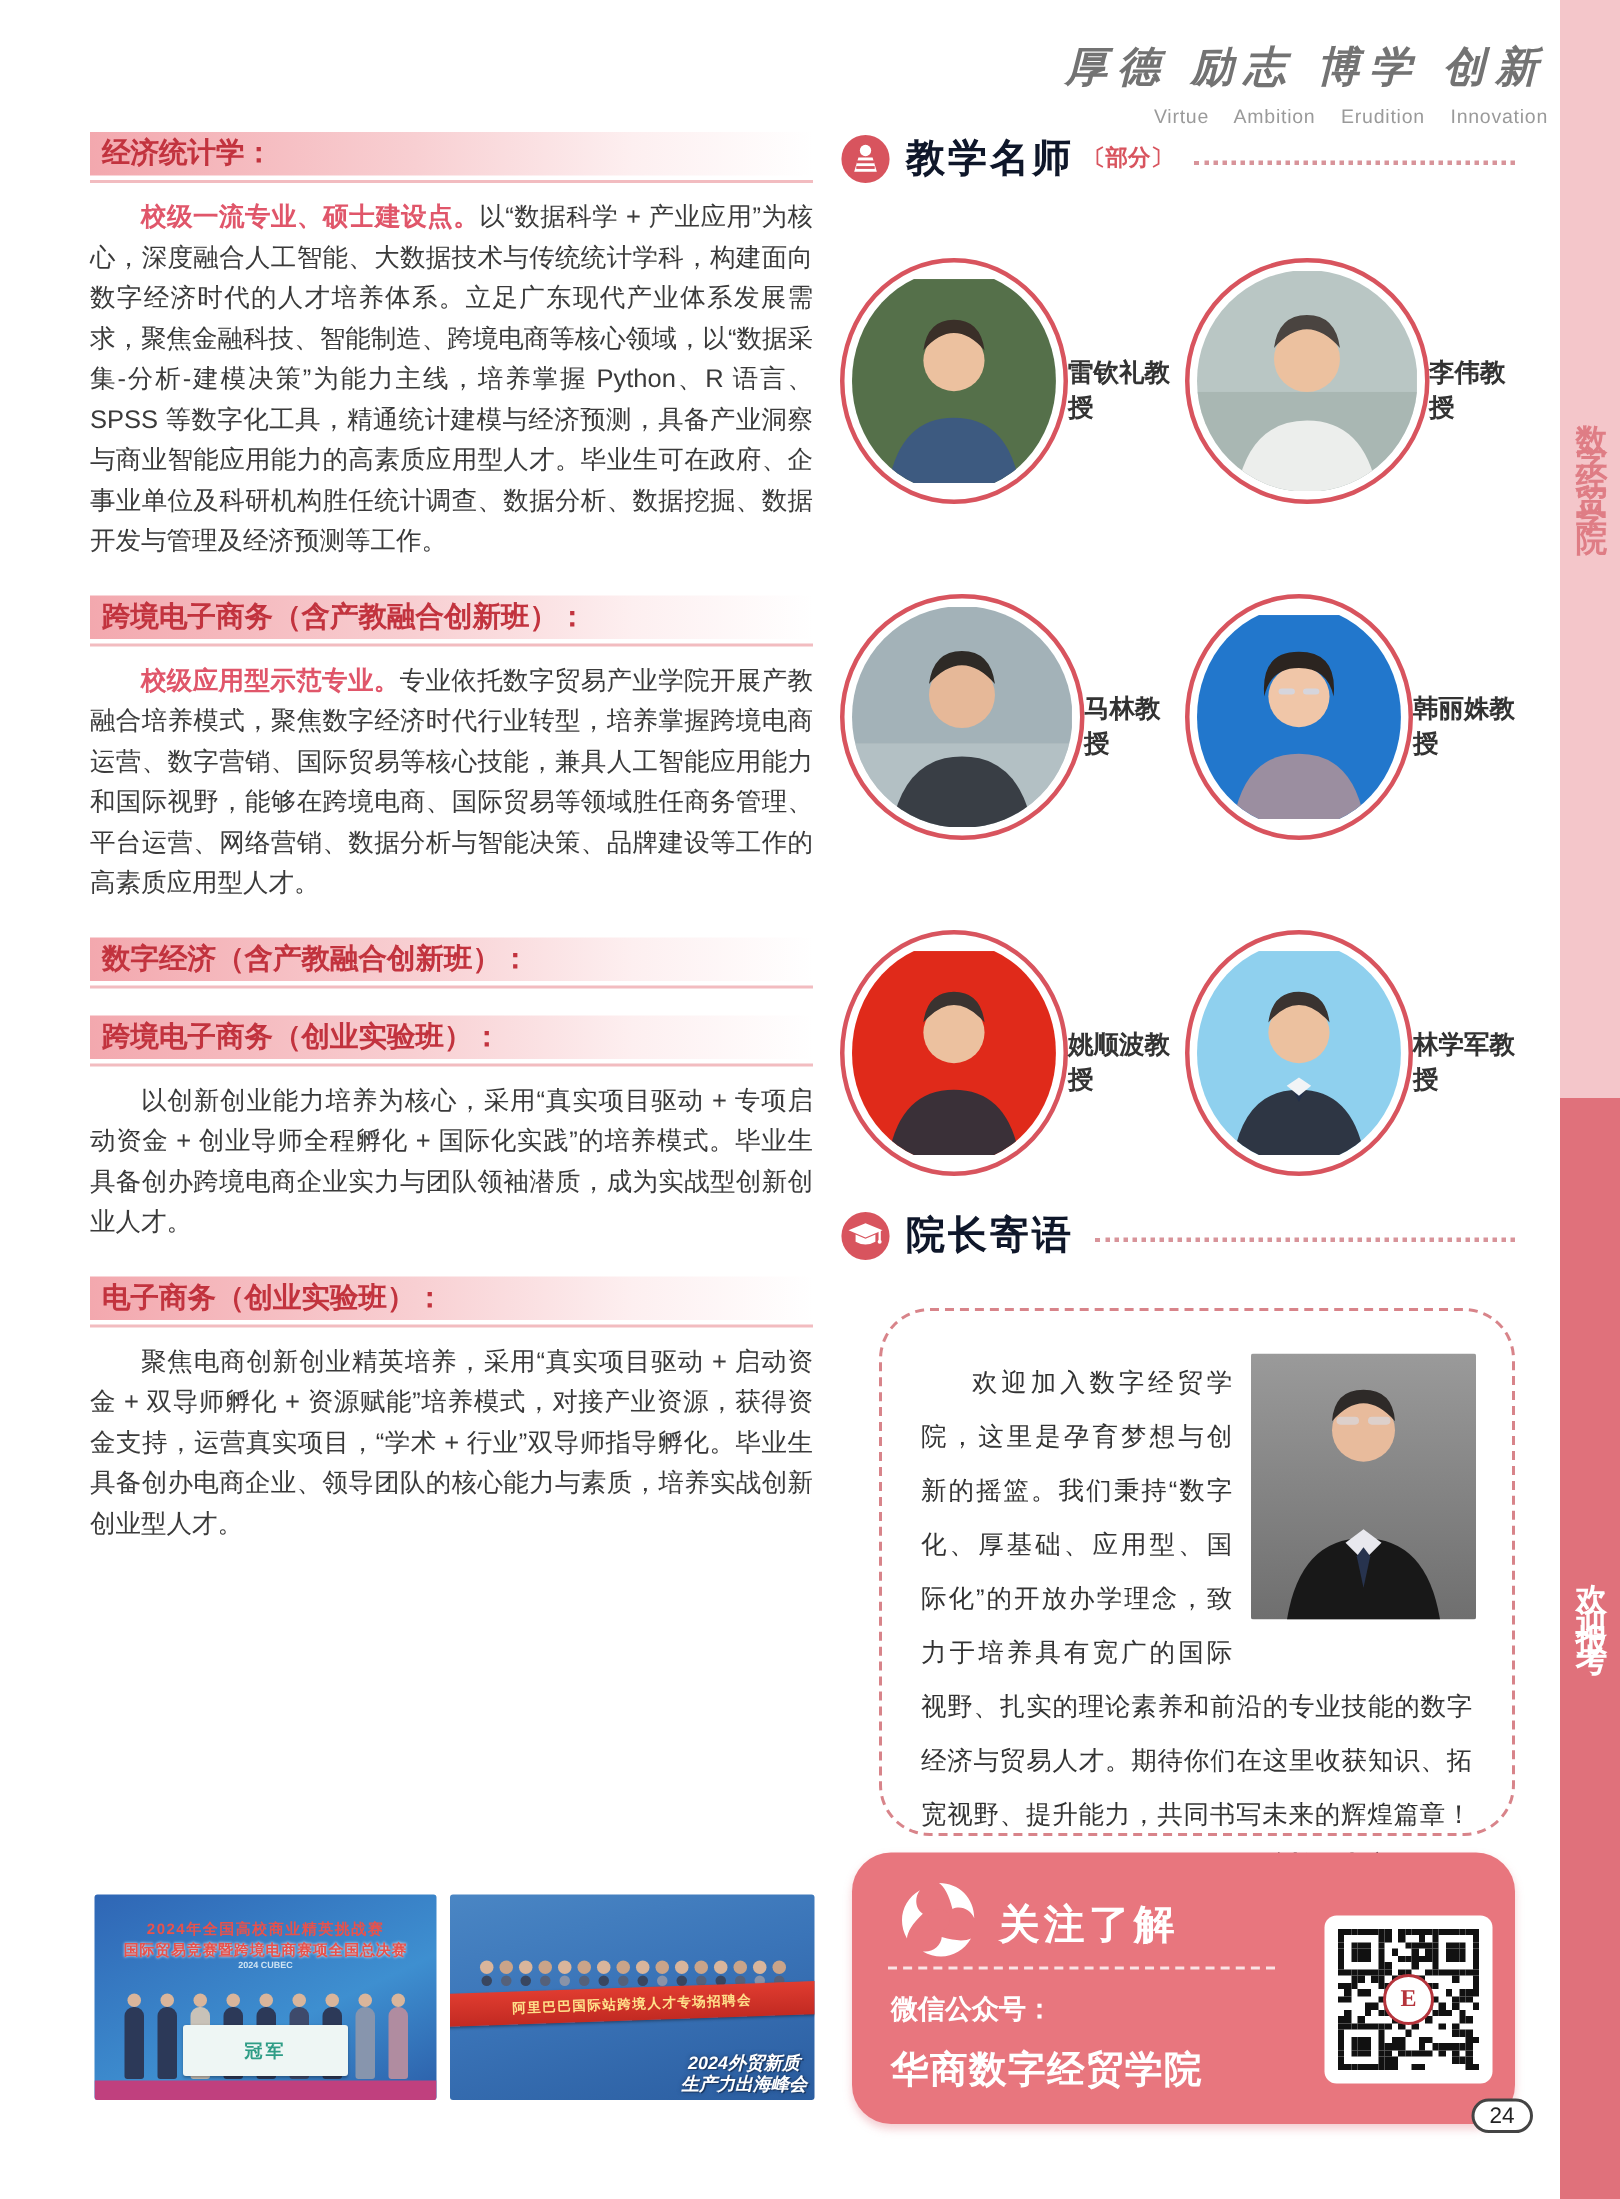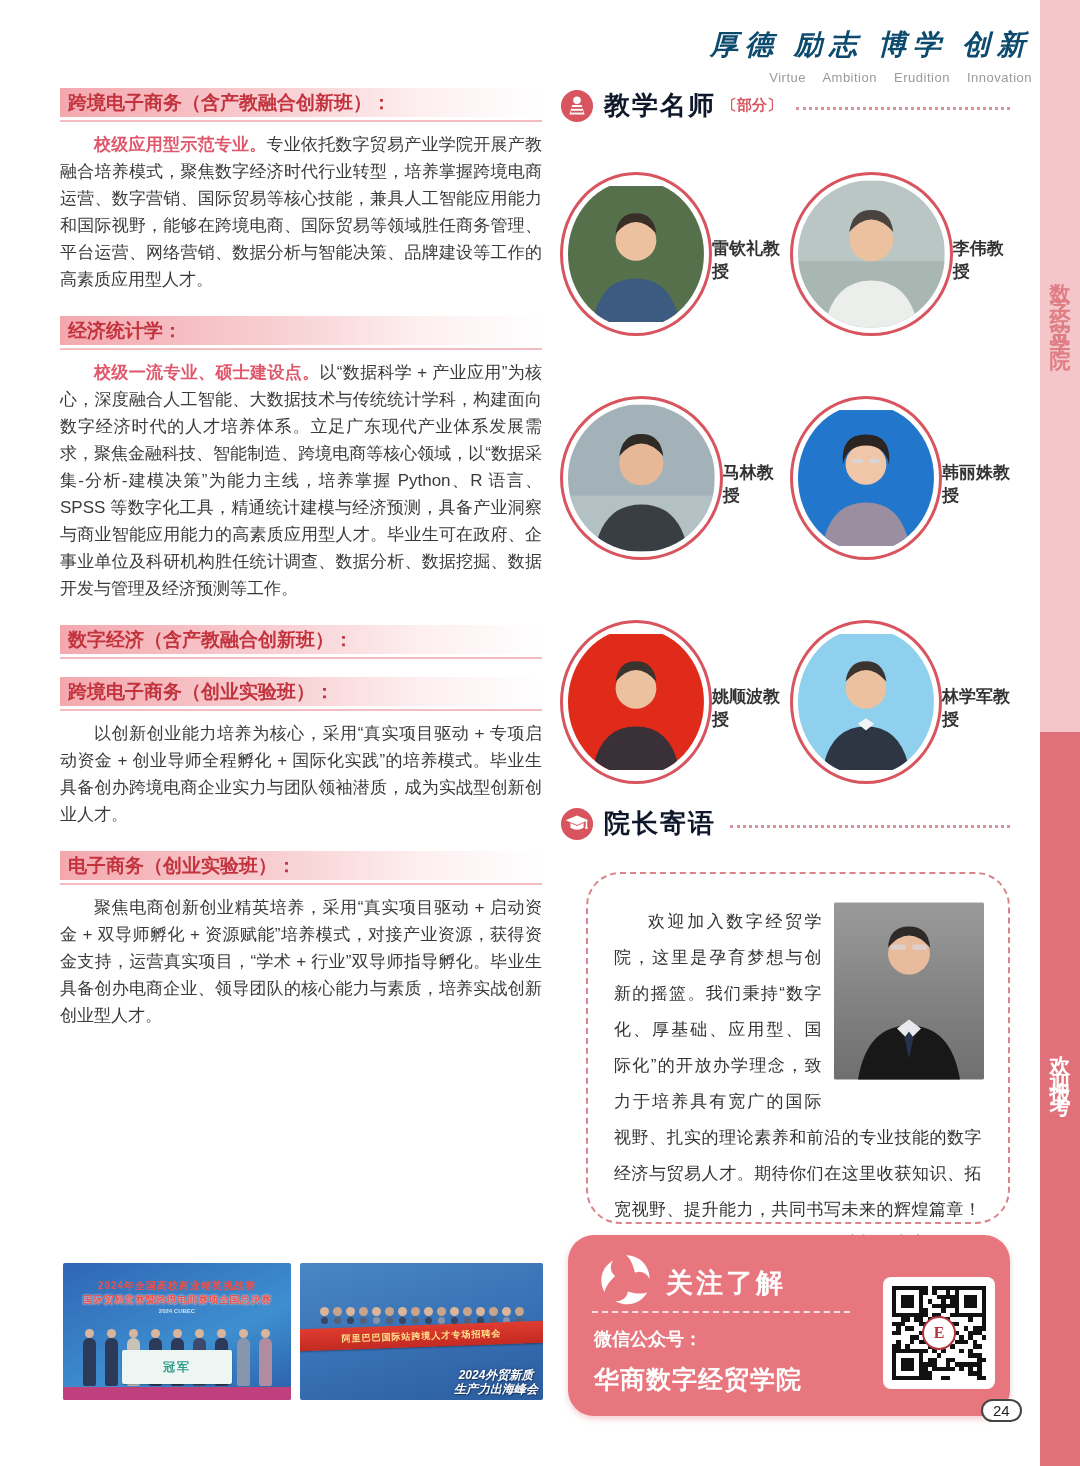--- a/index.html
+++ b/index.html
@@ -10,21 +10,21 @@
   .strip-light{position:absolute;right:0;top:0;width:40px;height:732px;background:#f4c6ca;}
   .strip-dark{position:absolute;right:0;top:732px;width:40px;height:734px;background:#e0717b;}
   .v-text{writing-mode:vertical-rl;text-orientation:upright;letter-spacing:13px;
           font-weight:bold;font-size:21px;position:absolute;left:50%;transform:translateX(-50%);}
   .college-vtext{top:266px;color:#df7d85;}
   .welcome-vtext{top:308px;color:#ffffff;}
 
   
   .motto{position:absolute;left:640px;top:26px;width:392px;text-align:right;}
   .motto-cn{font-family:"Liberation Serif","DejaVu Serif",serif;font-style:italic;font-weight:bold;
-            color:#0c4a6e;font-size:28px;letter-spacing:7px;}
+            color:#737373;font-size:28px;letter-spacing:7px;}
   .motto-en{color:#9a9a9a;font-size:13px;margin-top:6px;word-spacing:13px;letter-spacing:.5px;}
 
   
   .left-col{position:absolute;left:60px;top:88px;width:482px;}
   .prog{margin-bottom:23px;}
   .prog-header{position:relative;height:29px;line-height:29px;font-size:19px;font-weight:bold;
     color:#c2333e;padding-left:8px;
     background:linear-gradient(90deg,#f3a8ae 0%,#f8cfd2 45%,#fdeff0 75%,#ffffff 100%);}
   .prog-header::after{content:"";position:absolute;left:0;right:0;bottom:-5px;height:2px;background:#f2bcc0;}
   .prog-body{margin:14px 0 0 0;font-size:17px;line-height:27px;text-align:justify;text-indent:2em;color:#3a3a3a;}
@@ -113,26 +113,26 @@
     <div class="v-text welcome-vtext">欢迎报考</div>
   </div>
 
   <div class="motto">
     <div class="motto-cn">厚德 励志 博学 创新</div>
     <div class="motto-en">Virtue Ambition Erudition Innovation</div>
   </div>
 
   <div class="left-col">
     <div class="prog">
+      <div class="prog-header">经济统计学：</div>
+      <p class="prog-body"><span class="lead">校级一流专业、硕士建设点。</span><span>以“数据科学 + 产业应用”为核心，深度融合人工智能、大数据技术与传统统计学科，构建面向数字经济时代的人才培养体系。立足广东现代产业体系发展需求，聚焦金融科技、智能制造、跨境电商等核心领域，以“数据采集-分析-建模决策”为能力主线，培养掌握 Python、R 语言、SPSS 等数字化工具，精通统计建模与经济预测，具备产业洞察与商业智能应用能力的高素质应用型人才。毕业生可在政府、企事业单位及科研机构胜任统计调查、数据分析、数据挖掘、数据开发与管理及经济预测等工作。</span></p>
+    </div>
+    <div class="prog">
       <div class="prog-header">跨境电子商务（含产教融合创新班）：</div>
       <p class="prog-body"><span class="lead">校级应用型示范专业。</span><span>专业依托数字贸易产业学院开展产教融合培养模式，聚焦数字经济时代行业转型，培养掌握跨境电商运营、数字营销、国际贸易等核心技能，兼具人工智能应用能力和国际视野，能够在跨境电商、国际贸易等领域胜任商务管理、平台运营、网络营销、数据分析与智能决策、品牌建设等工作的高素质应用型人才。</span></p>
-    </div>
-    <div class="prog">
-      <div class="prog-header">经济统计学：</div>
-      <p class="prog-body"><span class="lead">校级一流专业、硕士建设点。</span><span>以“数据科学 + 产业应用”为核心，深度融合人工智能、大数据技术与传统统计学科，构建面向数字经济时代的人才培养体系。立足广东现代产业体系发展需求，聚焦金融科技、智能制造、跨境电商等核心领域，以“数据采集-分析-建模决策”为能力主线，培养掌握 Python、R 语言、SPSS 等数字化工具，精通统计建模与经济预测，具备产业洞察与商业智能应用能力的高素质应用型人才。毕业生可在政府、企事业单位及科研机构胜任统计调查、数据分析、数据挖掘、数据开发与管理及经济预测等工作。</span></p>
     </div>
     <div class="prog">
       <div class="prog-header">数字经济（含产教融合创新班）：</div>
     </div>
     <div class="prog">
       <div class="prog-header">跨境电子商务（创业实验班）：</div>
       <p class="prog-body"><span>以创新创业能力培养为核心，采用“真实项目驱动 + 专项启动资金 + 创业导师全程孵化 + 国际化实践”的培养模式。毕业生具备创办跨境电商企业实力与团队领袖潜质，成为实战型创新创业人才。</span></p>
     </div>
     <div class="prog">
       <div class="prog-header">电子商务（创业实验班）：</div>

